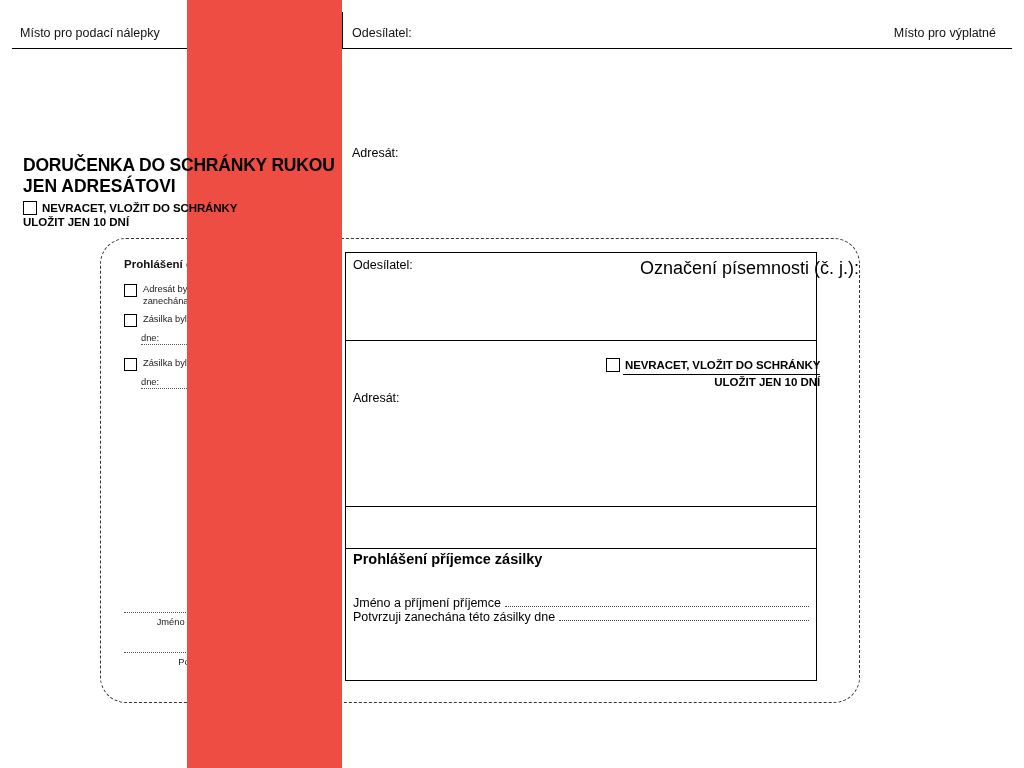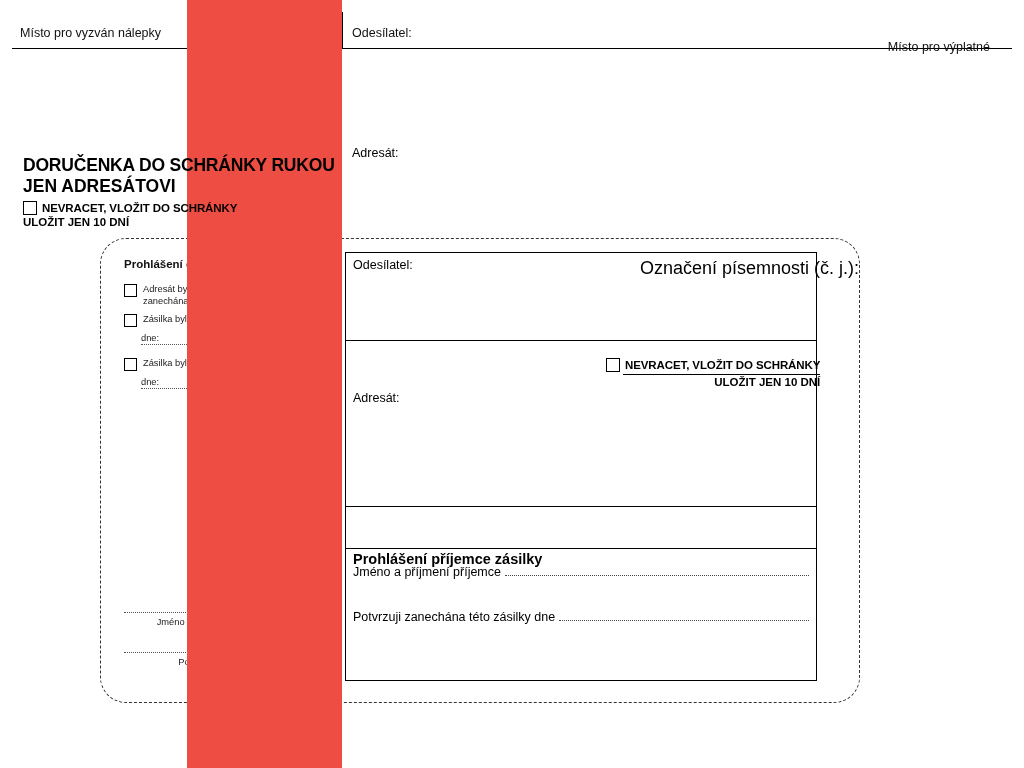--- a/index.html
+++ b/index.html
@@ -58,25 +58,24 @@
   .hdr-mid {
     position: absolute;
     left: 352px;
     top: 26px;
     font-size: 12.5px;
     color: #111;
     z-index: 8;
   }
   .hdr-right {
     position: absolute;
-    right: 34px;
+    right: 28px;
     top: 26px;
     font-size: 12.5px;
     color: #111;
-    margin-top: 14px;
   }
   
   .bold-block {
     position: absolute;
     left: 23px;
     top: 155px;
     z-index: 8;
     width: 330px;
   }
   .bold-line1 {
@@ -325,21 +324,21 @@
   }
 </style>
 </head>
 <body>
 
 <div id="page">
 
   <div class="top-rule"></div>
   <div class="vline-mid"></div>
 
-  <div class="hdr-left">Místo pro vyzván nálepky</div>
+  <div class="hdr-left">Místo pro podací nálepky</div>
   <div class="hdr-mid">Odesílatel:</div>
   <div class="hdr-right">Místo pro výplatné</div>
 
   <div class="red-stripe"></div>
 
   <div class="bold-block">
     <div class="bold-line1">
       <span class="lighter">DORUČENKA DO</span><span> </span><span>SCHRÁNKY RUKOU</span>
     </div>
     <div class="bold-line2">JEN ADRESÁTOVI</div>
@@ -393,21 +392,21 @@
       <span class="bx"></span>
       <span class="t1">NEVRACET, VLOŽIT DO SCHRÁNKY</span>
     </div>
     <div class="t2">ULOŽIT JEN 10 DNÍ</div>
   </div>
 
   <div class="ib-adresat">Adresát:</div>
 
   <div class="ib-prohlaseni">Prohlášení příjemce zásilky</div>
 
-  <div class="dotted-field" style="left:353px; top:565px; width:456px;">
+  <div class="dotted-field" style="left:353px; top:596px; width:456px;">
     <span class="lbl">Jméno a příjmení příjemce</span>
     <span class="dots"></span>
   </div>
 
   <div class="dotted-field" style="left:353px; top:610px; width:456px;">
     <span class="lbl">Potvrzuji zanechána této zásilky dne</span>
     <span class="dots"></span>
   </div>
 
 

